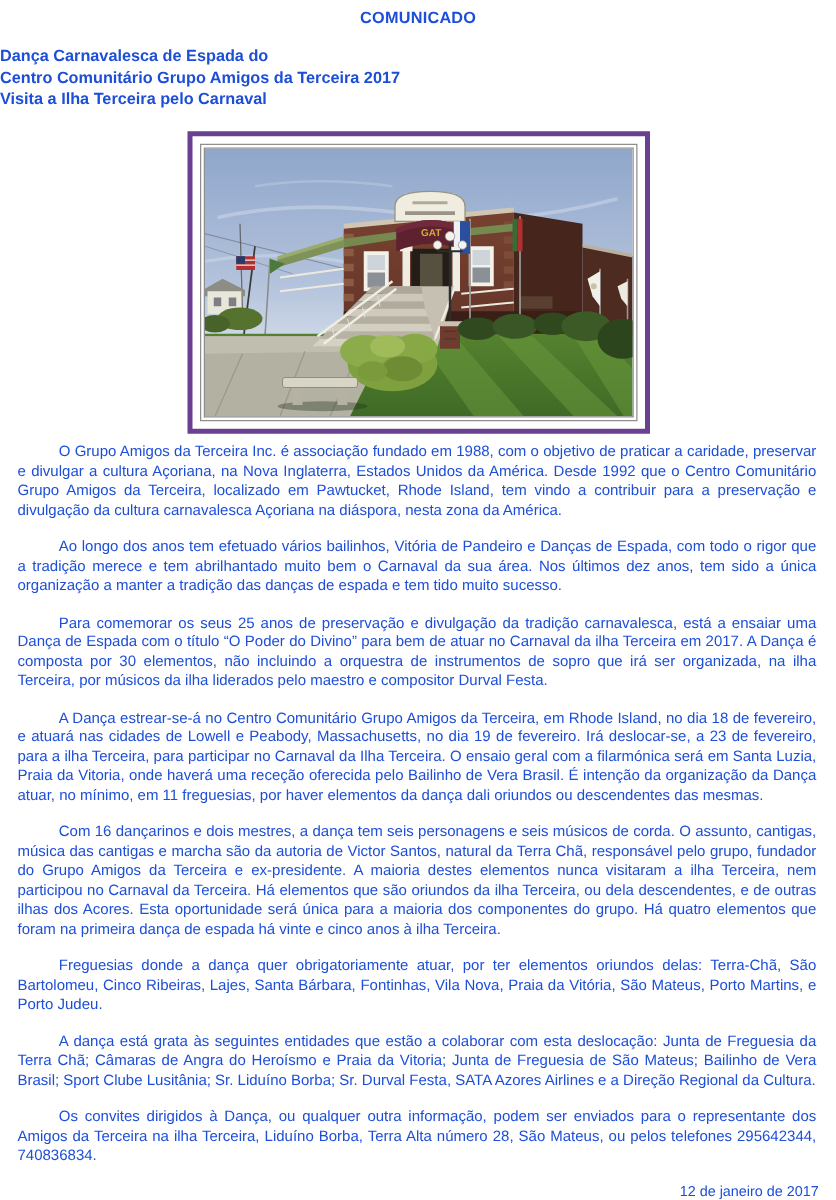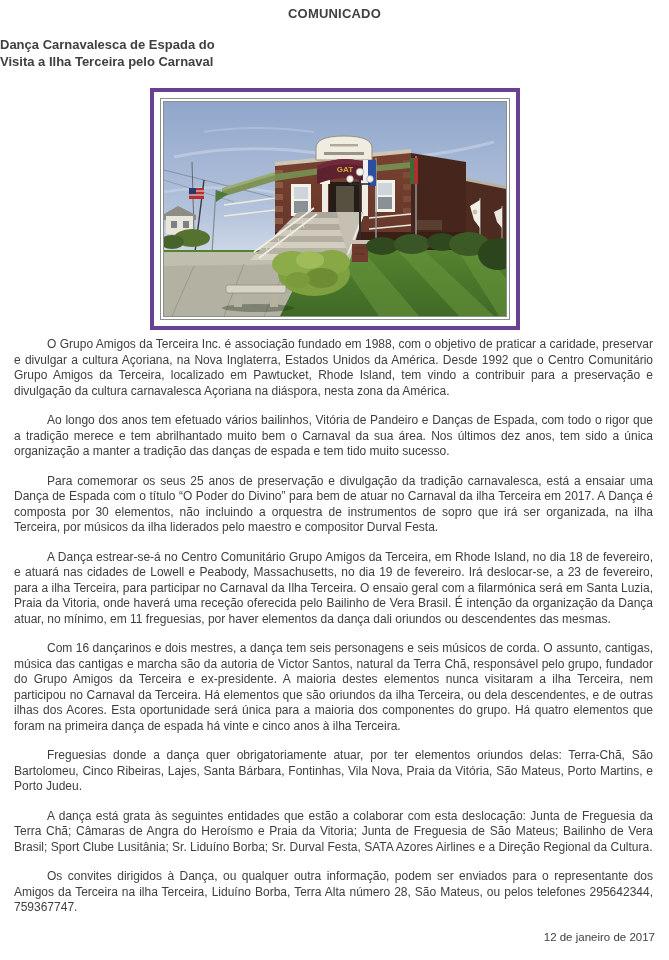--- a/index.html
+++ b/index.html
@@ -1,21 +1,21 @@
 <!DOCTYPE html>
 <html><head>
 <meta charset="utf-8">
 <style>
   html,body { margin:0; padding:0; background:#ffffff; }
   .page {
     position:relative;
     width:669px; height:960px;
     background:#ffffff;
     font-family:"Liberation Sans", sans-serif;
-    color:#404040;
+    color:#1d4ed8;
     overflow:hidden;
   }
   .doc-title {
     padding-top:6px;
     text-align:center;
     font-size:13px; font-weight:bold;
     letter-spacing:0.2px;
   }
   .doc-subtitle {
     margin-top:15px;
@@ -59,20 +59,21 @@
 </style>
 </head>
 <body>
 
 <div class="page">
 
   <div class="doc-title">COMUNICADO</div>
 
   <div class="doc-subtitle">
     <div>Dança Carnavalesca de Espada do</div>
+    <div>Centro Comunitário Grupo Amigos da Terceira 2017</div>
     <div>Visita a Ilha Terceira pelo Carnaval</div>
   </div>
 
   <div class="photo-frame">
     <div class="photo-mat">
       <div class="photo-mat-inner">
         <svg width="342" height="214" viewBox="0 0 342 214" xmlns="http://www.w3.org/2000/svg">
           <defs>
             <linearGradient id="sky" x1="0" y1="0" x2="0" y2="1">
               <stop offset="0" stop-color="#8fa6cb"></stop>
@@ -298,18 +299,18 @@
   </div>
 
   <div class="body-text">
     <p>O Grupo Amigos da Terceira Inc. é associação fundado em 1988, com o objetivo de praticar a caridade, preservar e divulgar a cultura Açoriana, na Nova Inglaterra, Estados Unidos da América. Desde 1992 que o Centro Comunitário Grupo Amigos da Terceira, localizado em Pawtucket, Rhode Island, tem vindo a contribuir para a preservação e divulgação da cultura carnavalesca Açoriana na diáspora, nesta zona da América.</p>
     <p>Ao longo dos anos tem efetuado vários bailinhos, Vitória de Pandeiro e Danças de Espada, com todo o rigor que a tradição merece e tem abrilhantado muito bem o Carnaval da sua área. Nos últimos dez anos, tem sido a única organização a manter a tradição das danças de espada e tem tido muito sucesso.</p>
     <p>Para comemorar os seus 25 anos de preservação e divulgação da tradição carnavalesca, está a ensaiar uma Dança de Espada com o título “O Poder do Divino” para bem de atuar no Carnaval da ilha Terceira em 2017. A Dança é composta por 30 elementos, não incluindo a orquestra de instrumentos de sopro que irá ser organizada, na ilha Terceira, por músicos da ilha liderados pelo maestro e compositor Durval Festa.</p>
     <p>A Dança estrear-se-á no Centro Comunitário Grupo Amigos da Terceira, em Rhode Island, no dia 18 de fevereiro, e atuará nas cidades de Lowell e Peabody, Massachusetts, no dia 19 de fevereiro. Irá deslocar-se, a 23 de fevereiro, para a ilha Terceira, para participar no Carnaval da Ilha Terceira. O ensaio geral com a filarmónica será em Santa Luzia, Praia da Vitoria, onde haverá uma receção oferecida pelo Bailinho de Vera Brasil. É intenção da organização da Dança atuar, no mínimo, em 11 freguesias, por haver elementos da dança dali oriundos ou descendentes das mesmas.</p>
     <p>Com 16 dançarinos e dois mestres, a dança tem seis personagens e seis músicos de corda. O assunto, cantigas, música das cantigas e marcha são da autoria de Victor Santos, natural da Terra Chã, responsável pelo grupo, fundador do Grupo Amigos da Terceira e ex-presidente. A maioria destes elementos nunca visitaram a ilha Terceira, nem participou no Carnaval da Terceira. Há elementos que são oriundos da ilha Terceira, ou dela descendentes, e de outras ilhas dos Acores. Esta oportunidade será única para a maioria dos componentes do grupo. Há quatro elementos que foram na primeira dança de espada há vinte e cinco anos à ilha Terceira.</p>
     <p>Freguesias donde a dança quer obrigatoriamente atuar, por ter elementos oriundos delas: Terra-Chã, São Bartolomeu, Cinco Ribeiras, Lajes, Santa Bárbara, Fontinhas, Vila Nova, Praia da Vitória, São Mateus, Porto Martins, e Porto Judeu.</p>
     <p>A dança está grata às seguintes entidades que estão a colaborar com esta deslocação: Junta de Freguesia da Terra Chã; Câmaras de Angra do Heroísmo e Praia da Vitoria; Junta de Freguesia de São Mateus; Bailinho de Vera Brasil; Sport Clube Lusitânia; Sr. Liduíno Borba; Sr. Durval Festa, SATA Azores Airlines e a Direção Regional da Cultura.</p>
-    <p>Os convites dirigidos à Dança, ou qualquer outra informação, podem ser enviados para o representante dos Amigos da Terceira na ilha Terceira, Liduíno Borba, Terra Alta número 28, São Mateus, ou pelos telefones 295642344, 759367747.</p>
+    <p>Os convites dirigidos à Dança, ou qualquer outra informação, podem ser enviados para o representante dos Amigos da Terceira na ilha Terceira, Liduíno Borba, Terra Alta número 28, São Mateus, ou pelos telefones 295642344, 740836834.</p>
   </div>
 
   <div class="date-line">12 de janeiro de 2017</div>
 
 </div>
 
 </body></html>

